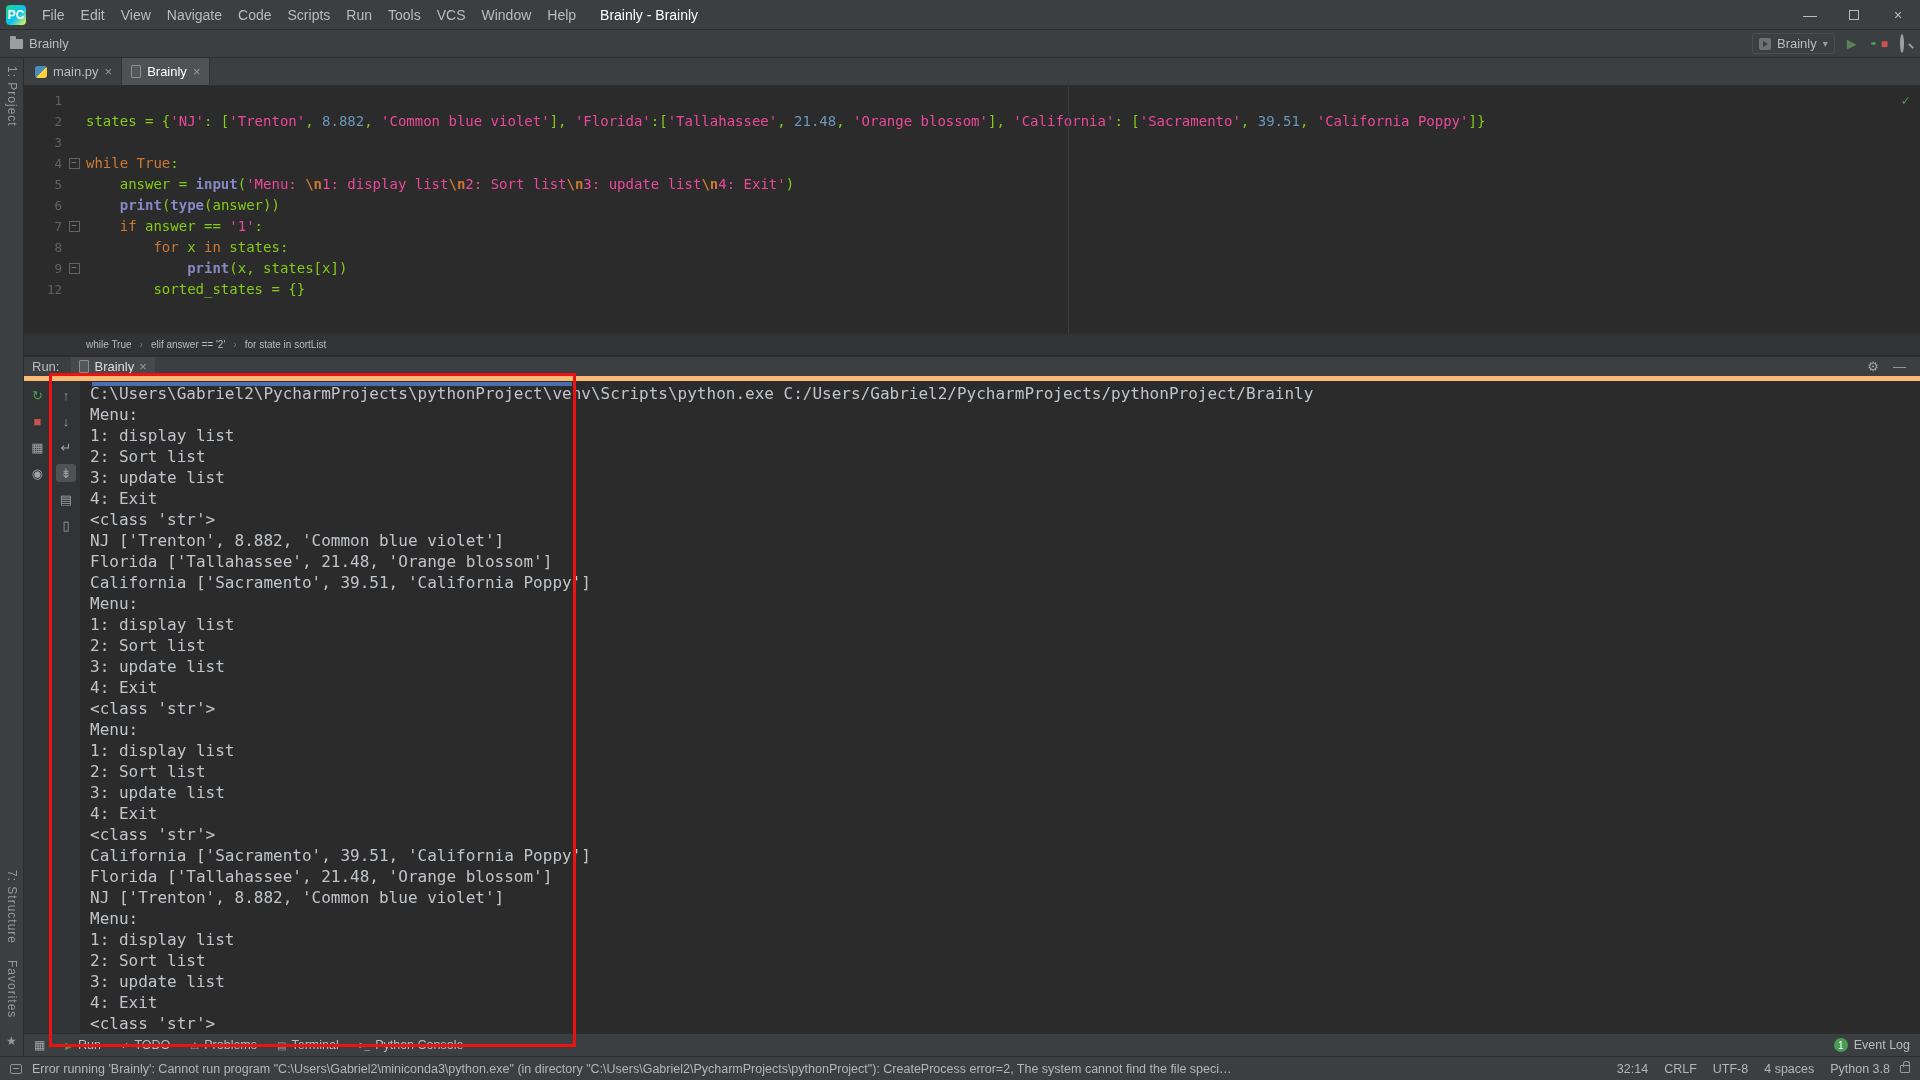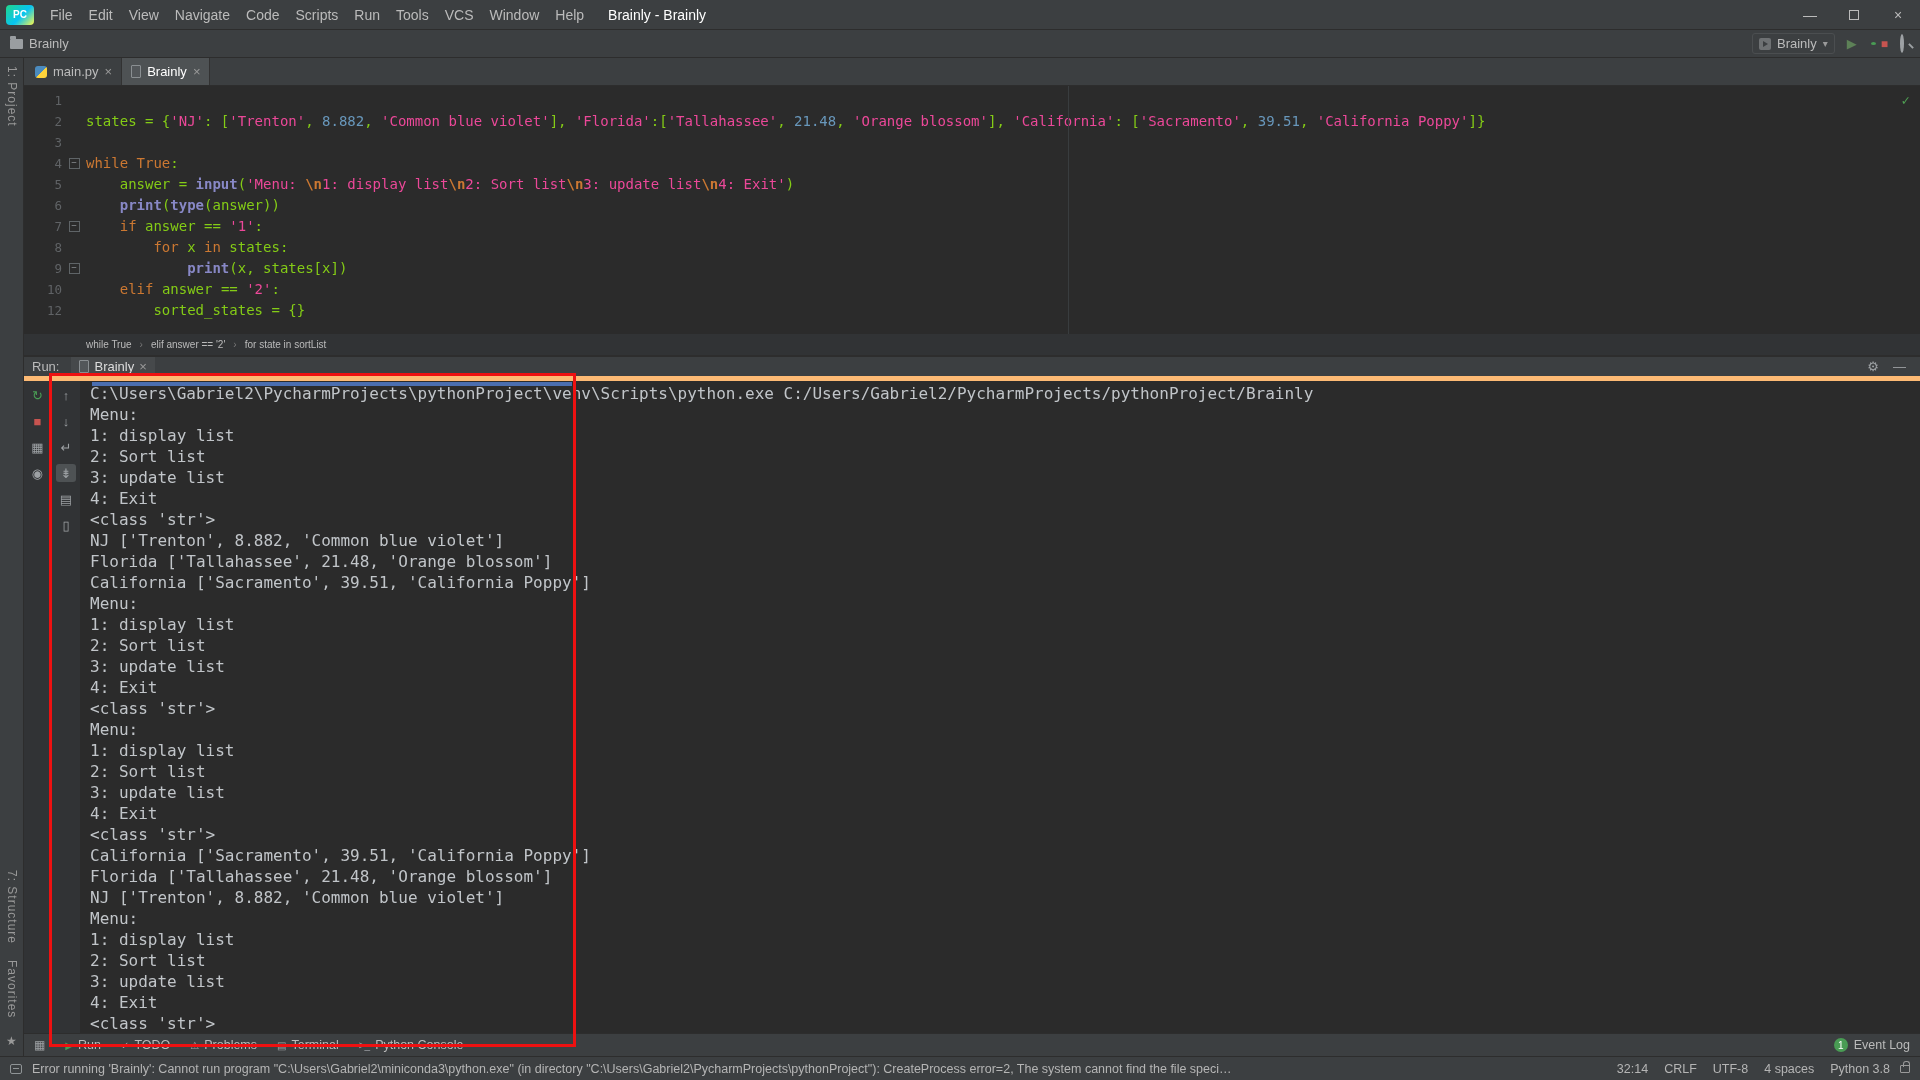--- a/index.html
+++ b/index.html
@@ -4,23 +4,23 @@
 <style>
   * { margin:0; padding:0; box-sizing:border-box; }
   html,body { width:1920px; height:1080px; overflow:hidden; background:#2b2b2b;
               font-family:"Liberation Sans", sans-serif; }
   .window { position:relative; width:1920px; height:1080px; display:flex; flex-direction:column;
             background:#2b2b2b; color:#bbb; }
 
   
   .menubar { height:30px; background:#3c3f41; border-bottom:1px solid #2d2d2d; display:flex;
              align-items:center; padding-left:6px; font-size:14px; flex:none; }
-  .pc-logo { width:28px; height:20px; border-radius:4px; margin-right:8px; flex:none;
+  .pc-logo { width:20px; height:20px; border-radius:4px; margin-right:8px; flex:none;
              background:linear-gradient(135deg,#21d789 0%,#07c3f2 55%,#fcf84a 100%);
-             color:#fff; font-size:10px; font-weight:bold; display:flex; align-items:center;
+             color:#fff; font-size:12px; font-weight:bold; display:flex; align-items:center;
              justify-content:center; }
   .menus { display:flex; }
   .menu-item { padding:4px 8px; color:#bbbbbb; cursor:default; }
   .win-title { color:#ffffff; margin-left:16px; }
   .win-controls { margin-left:auto; display:flex; height:100%; }
   .win-btn { width:44px; display:flex; align-items:center; justify-content:center; color:#bbb; font-size:14px; }
   .max-box { width:10px; height:10px; border:1px solid #bbb; display:inline-block; }
 
   
   .navbar { height:28px; background:#3c3f41; border-bottom:1px solid #2d2d2d; display:flex;
@@ -245,25 +245,20 @@
             </div>
             <div class="eline">
               <span class="lnum">8</span>
               <span class="fold"></span>
               <span class="ctext"><span class="tk-p">        </span><span class="tk-k">for </span><span class="tk-p">x </span><span class="tk-k">in </span><span class="tk-p">states:</span></span>
             </div>
             <div class="eline">
               <span class="lnum">9</span>
               <span class="fold has"></span>
               <span class="ctext"><span class="tk-p">            </span><span class="tk-b">print</span><span class="tk-p">(x, states[x])</span></span>
-            </div>
-            <div class="eline">
-              <span class="lnum">10</span>
-              <span class="fold"></span>
-              <span class="ctext"><span class="tk-p">    </span><span class="tk-k">elif </span><span class="tk-p">answer == </span><span class="tk-s">'2'</span><span class="tk-p">:</span></span>
             </div>
             <div class="eline">
               <span class="lnum">12</span>
               <span class="fold"></span>
               <span class="ctext"><span class="tk-p">        sorted_states = {}</span></span>
             </div>
           </div>
         <span class="inspect-ok">✓</span>
       </div>
 

